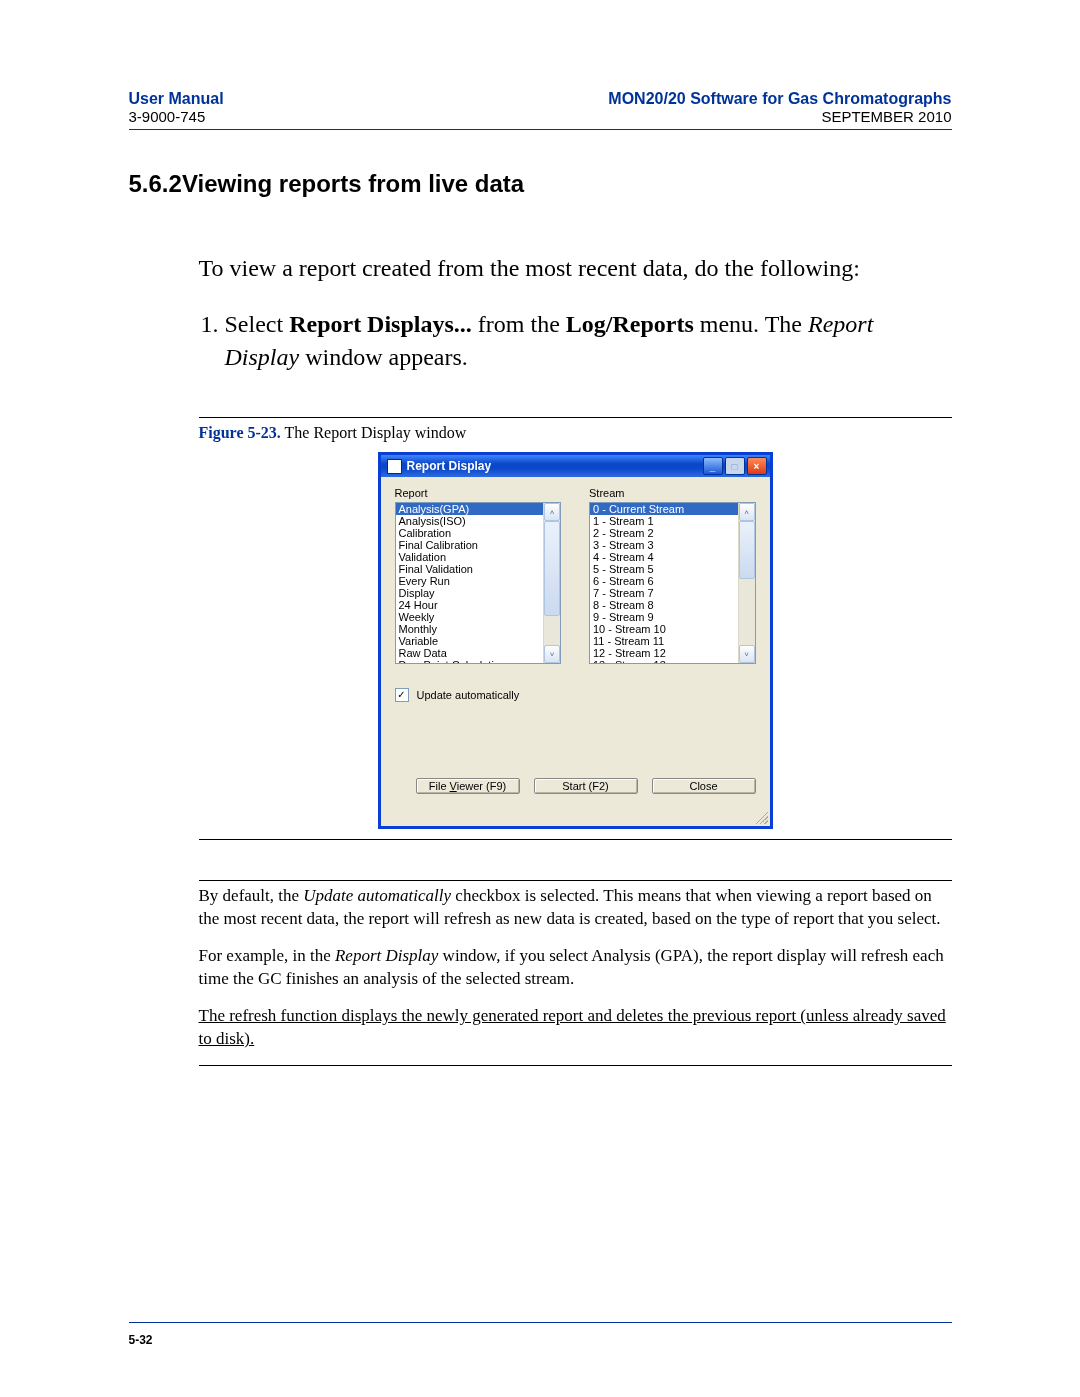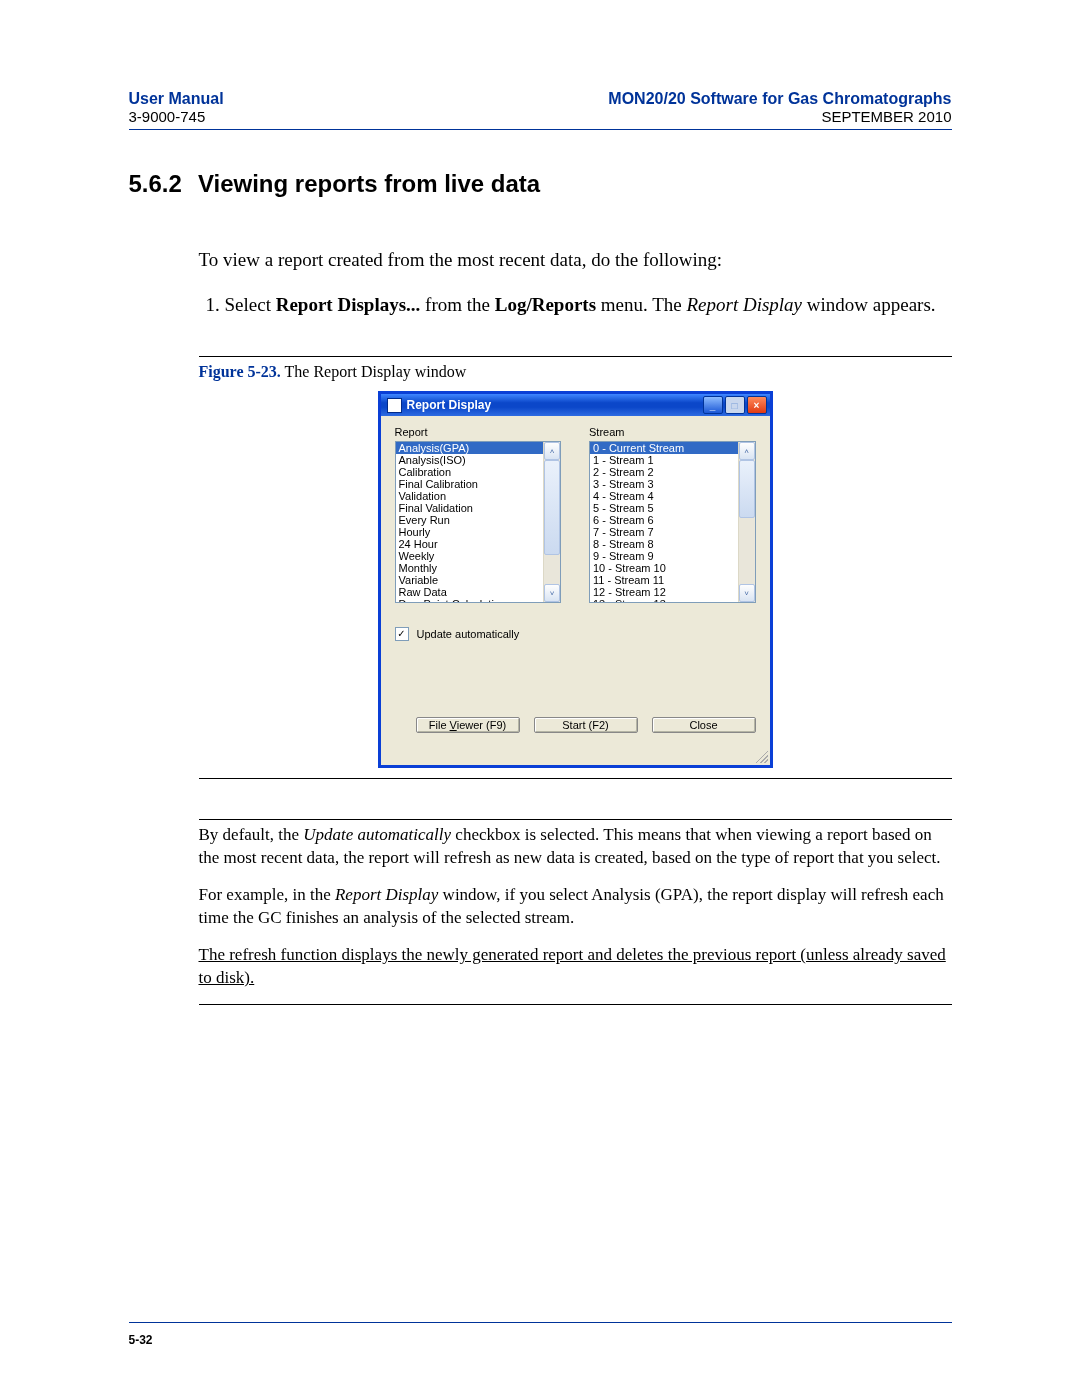--- a/index.html
+++ b/index.html
@@ -40,25 +40,25 @@
   .header .right { text-align: right; }
   .section-heading {
     display: flex;
     align-items: baseline;
     margin-top: 40px;
     font-family: 'Segoe UI', Arial, sans-serif;
     font-weight: bold;
     font-size: 24px;
     color: #000;
   }
-  .section-heading .num { margin-right: 16px; }
+  .section-heading .num { }
   .body-text {
     margin-left: 70px;
     margin-top: 30px;
-    font-size: 19px;
+    font-size: 24px;
     line-height: 1.35;
     font-family: 'Century Schoolbook', Georgia, serif;
   }
   .body-text ol { padding-left: 26px; }
   .body-text li { margin-top: 14px; }
   .figure-wrap {
     margin-left: 70px;
     margin-top: 20px;
   }
   .figure-rule { border: none; border-top: 1px solid #000; margin: 0; }
@@ -264,21 +264,21 @@
             <div class="col-label">Report</div>
             <div class="listbox">
               <div class="items" id="report-items">
                   <div class="item selected">Analysis(GPA)</div>
                   <div class="item">Analysis(ISO)</div>
                   <div class="item">Calibration</div>
                   <div class="item">Final Calibration</div>
                   <div class="item">Validation</div>
                   <div class="item">Final Validation</div>
                   <div class="item">Every Run</div>
-                  <div class="item">Hourly</div>
+                  <div class="item">Display</div>
                   <div class="item">24 Hour</div>
                   <div class="item">Weekly</div>
                   <div class="item">Monthly</div>
                   <div class="item">Variable</div>
                   <div class="item">Raw Data</div>
                   <div class="item cut">Dew Point Calculations</div>
                 </div>
               <div class="scrollbar">
                 <div class="sb-btn">˄</div>
                 <div class="sb-track">

